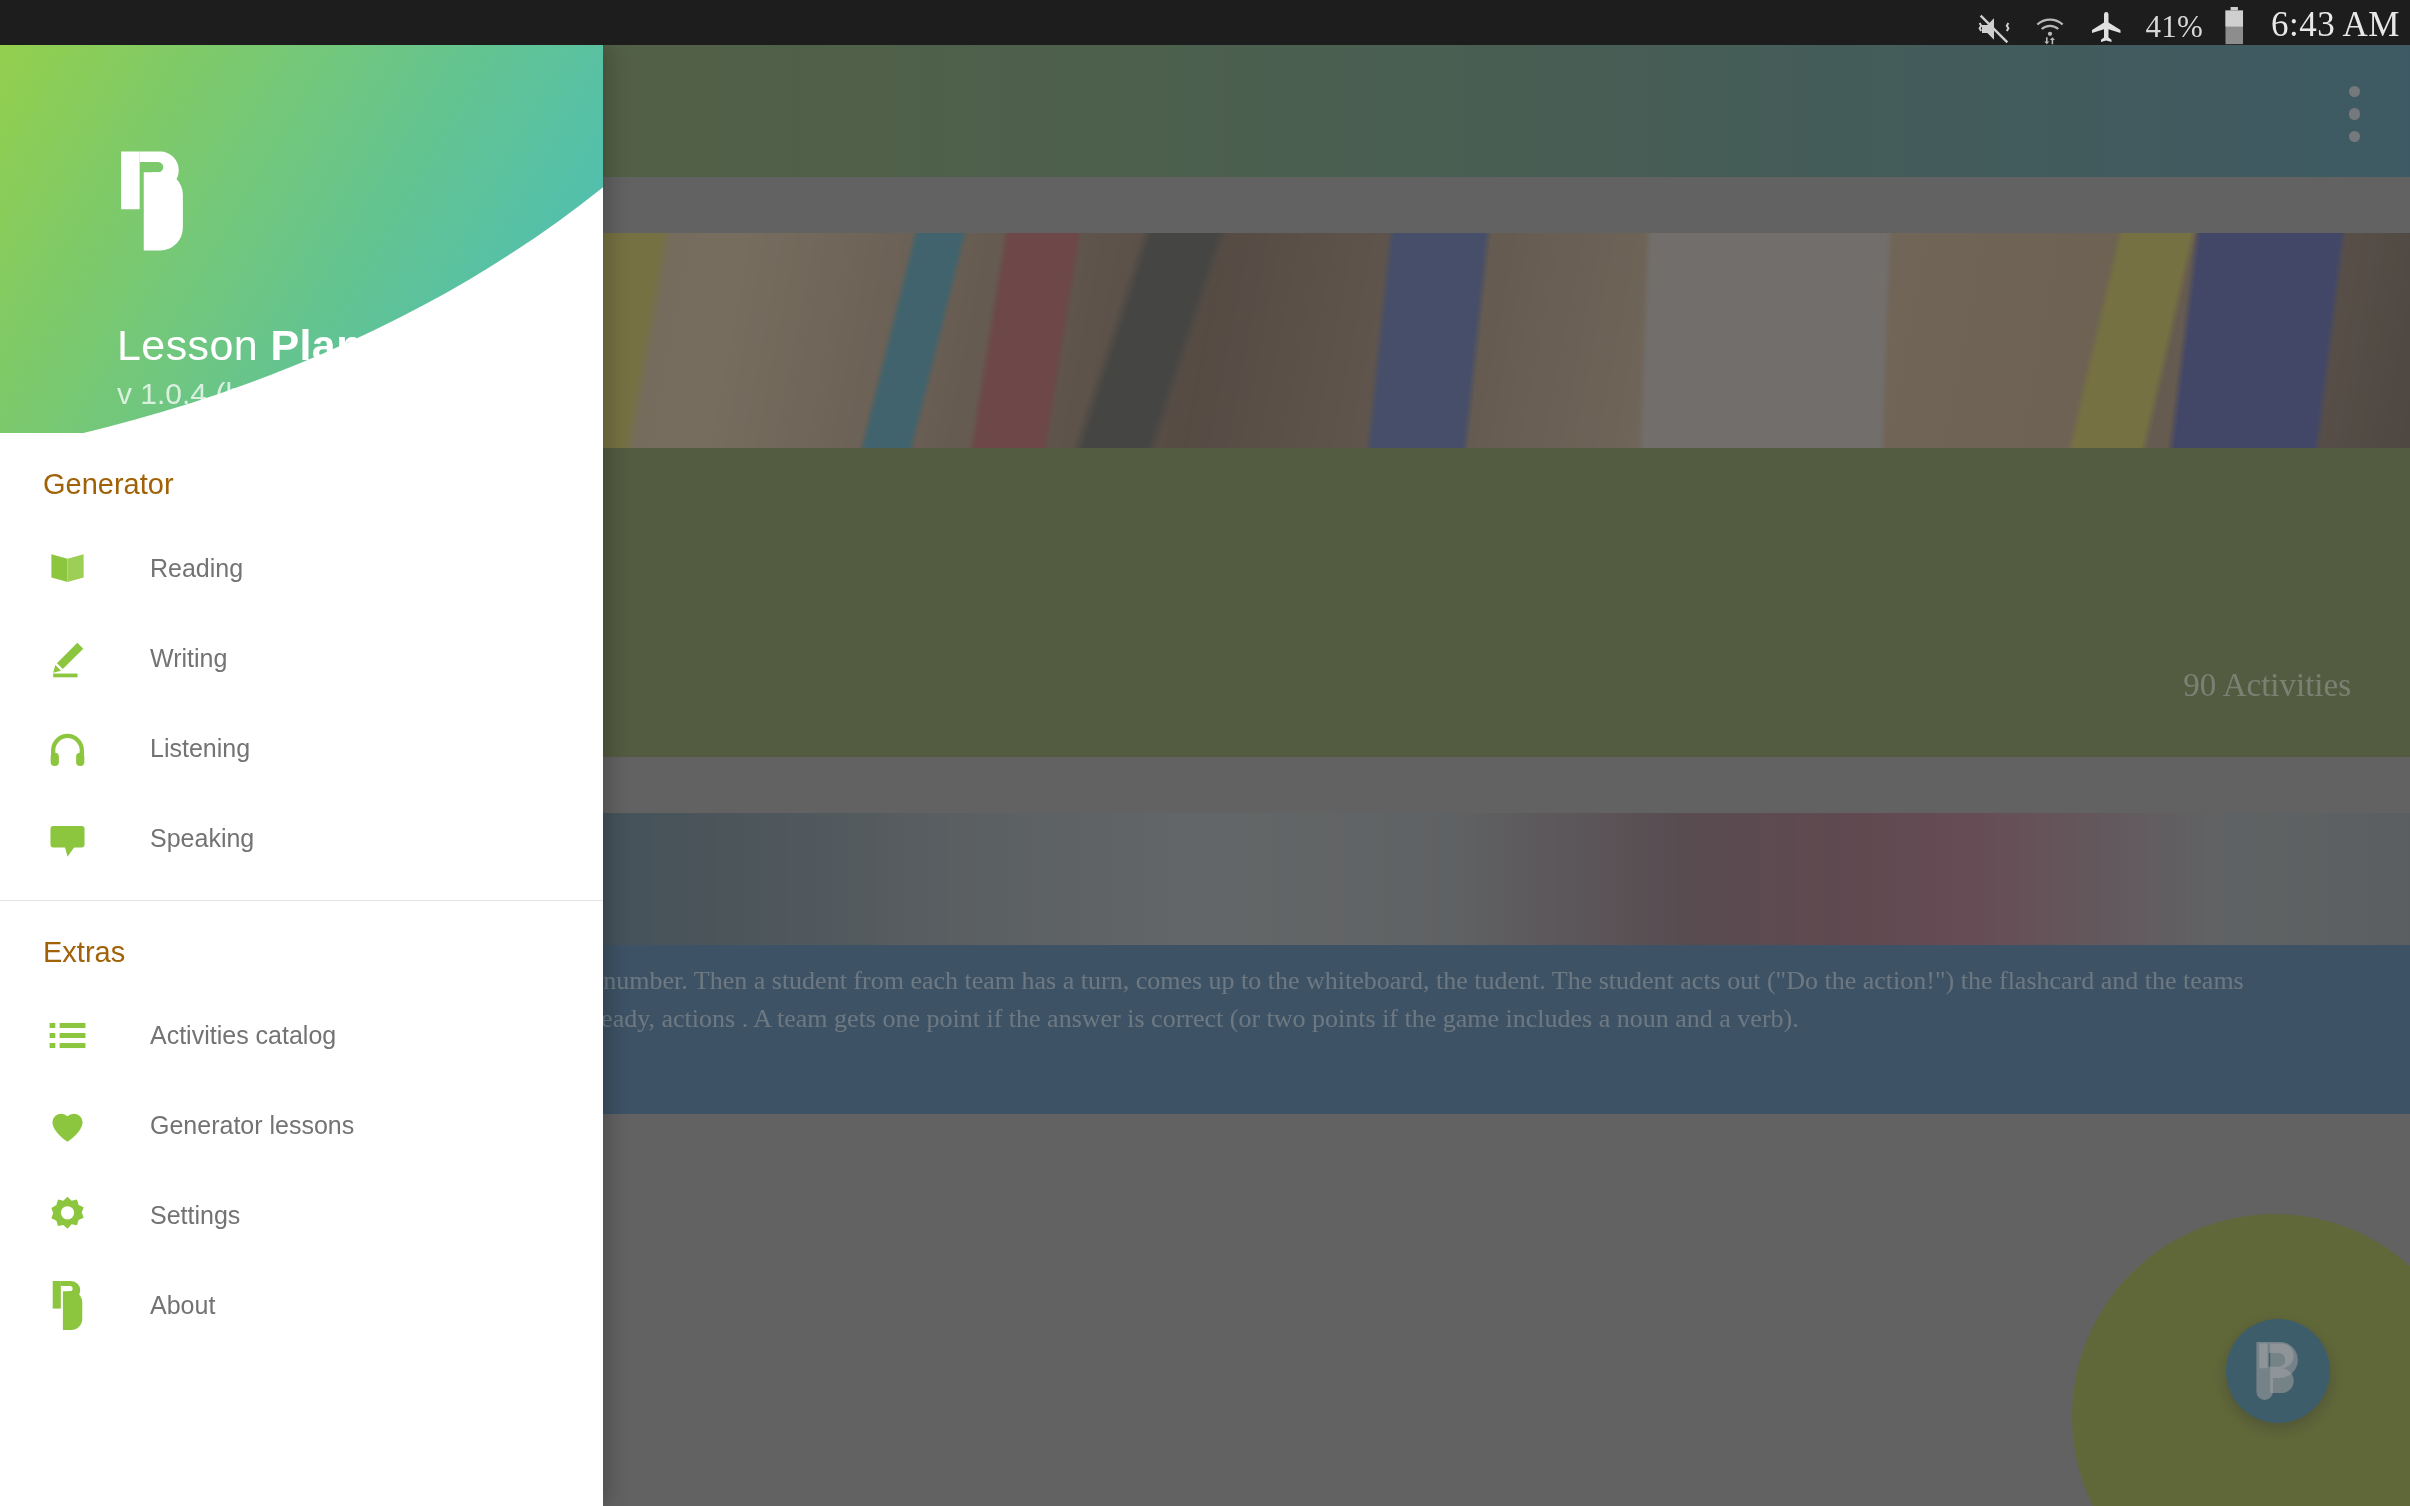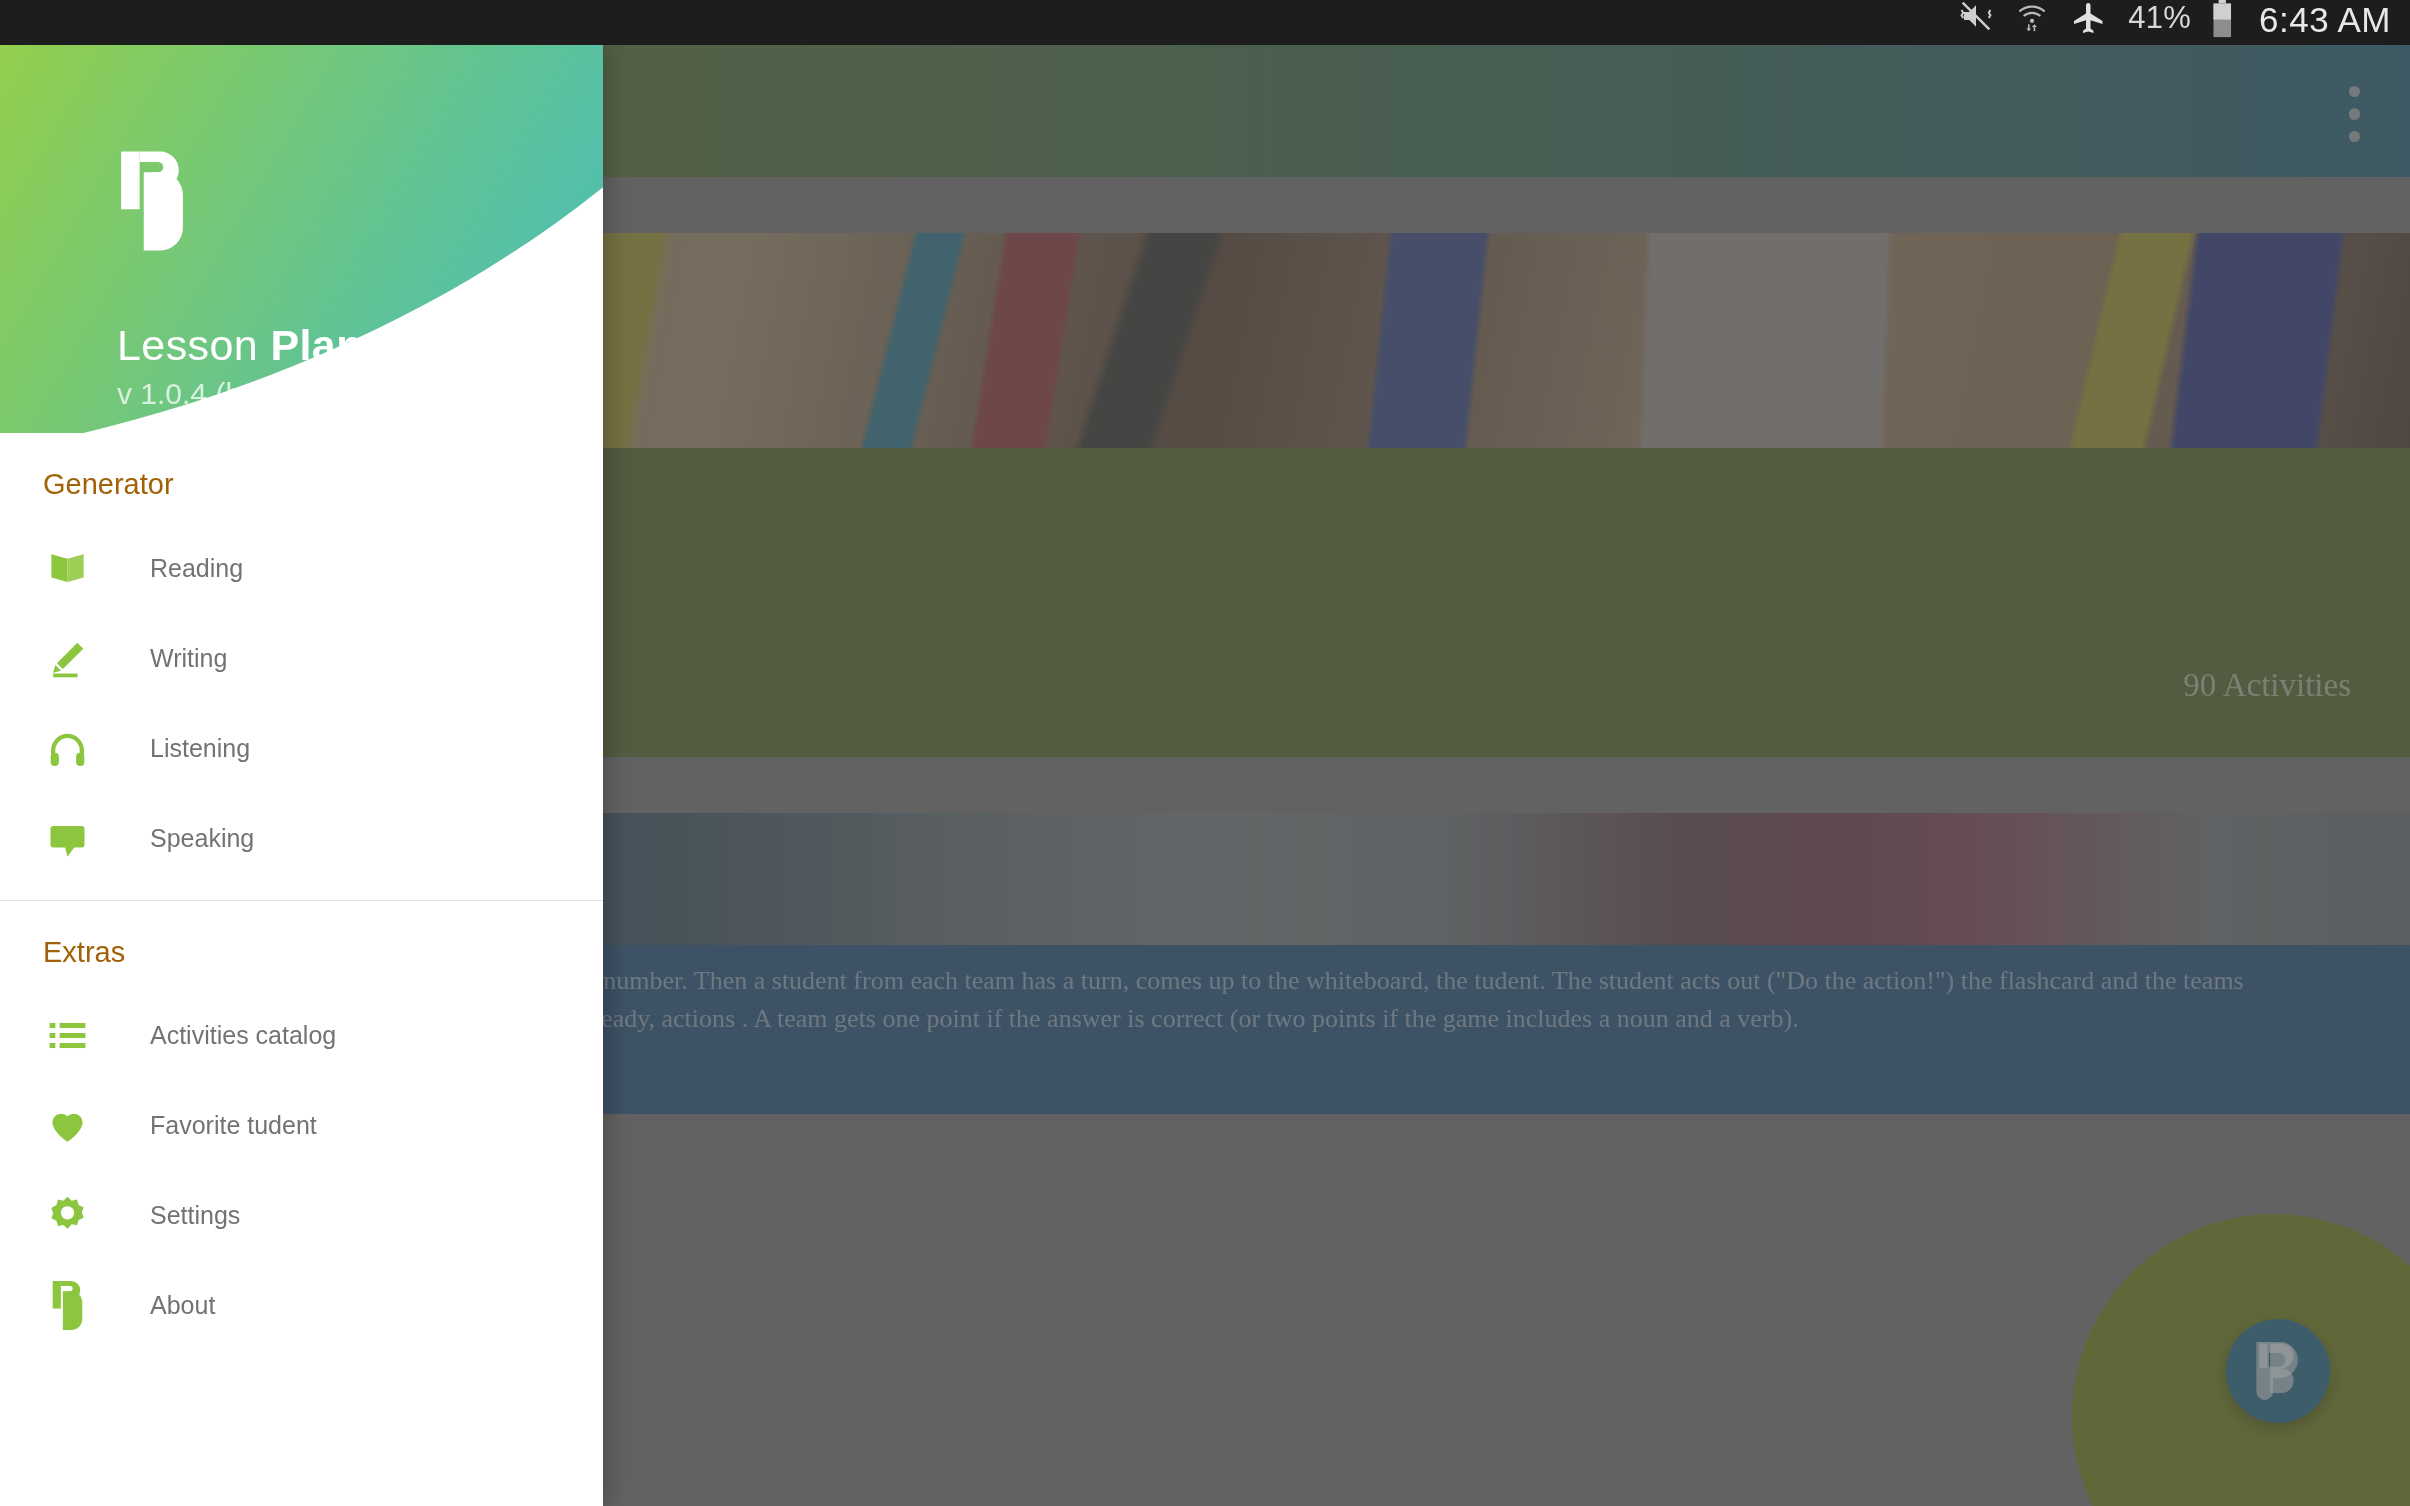--- a/index.html
+++ b/index.html
@@ -8,22 +8,22 @@
     background:#000;
     font-family:"Liberation Sans", sans-serif;
     overflow:hidden;
   }
   #root { position:relative; width:2411px; height:1507px; background:#fff; overflow:hidden; }
 
   
   .statusbar{
     position:absolute; left:0; top:0; width:2411px; height:45px;
     background:#1d1d1d; z-index:90;
-    display:flex; align-items:flex-start; justify-content:flex-end;
-    padding-right:20px; gap:19px;
+    display:flex; align-items:flex-end; justify-content:flex-end;
+    padding-right:11px; gap:19px;font-family:Liberation Serif, serif;
   }
   .sb-icon{ display:flex; align-items:center; justify-content:center; }
   .sb-pct{ color:#d8d8d8; font-size:31px; letter-spacing:0.2px; }
   .sb-time{ color:#e8e8e8; font-size:35px; letter-spacing:0.5px; margin-left:5.6px;}
 
   
   .app{
     position:absolute; left:0; top:45px; width:2411px; height:1461px;
     background:#6f6f6f; overflow:hidden;font-family:Liberation Serif, serif;
   }
@@ -303,21 +303,21 @@
           </svg>
         </span>
         <span class="nav-label">Activities catalog</span>
       </li>
       <li class="nav-item">
         <span class="nav-icon">
           <svg width="43" height="43" viewBox="0 0 24 24">
             <path fill="#8cc63f" d="M12 21s-8.4-5.3-8.4-11A5 5 0 0 1 12 6.8 5 5 0 0 1 20.4 10c0 5.7-8.4 11-8.4 11z"></path>
           </svg>
         </span>
-        <span class="nav-label">Favorite tudent</span>
+        <span class="nav-label">Generator lessons</span>
       </li>
       <li class="nav-item">
         <span class="nav-icon">
           <svg width="43" height="43" viewBox="0 0 24 24">
             <path fill="#8cc63f" d="M12 1.6l2.3 2.1 3-.6.9 3 2.8 1.3-1 2.9 1 2.9-2.8 1.3-.9 3-3-.6L12 19.4l-2.3-2.1-3 .6-.9-3-2.8-1.3 1-2.9-1-2.9L5.8 6.1l.9-3 3 .6L12 1.6z"></path>
             <circle cx="12" cy="10.5" r="3.7" fill="#ffffff"></circle>
           </svg>
         </span>
         <span class="nav-label">Settings</span>
       </li>

